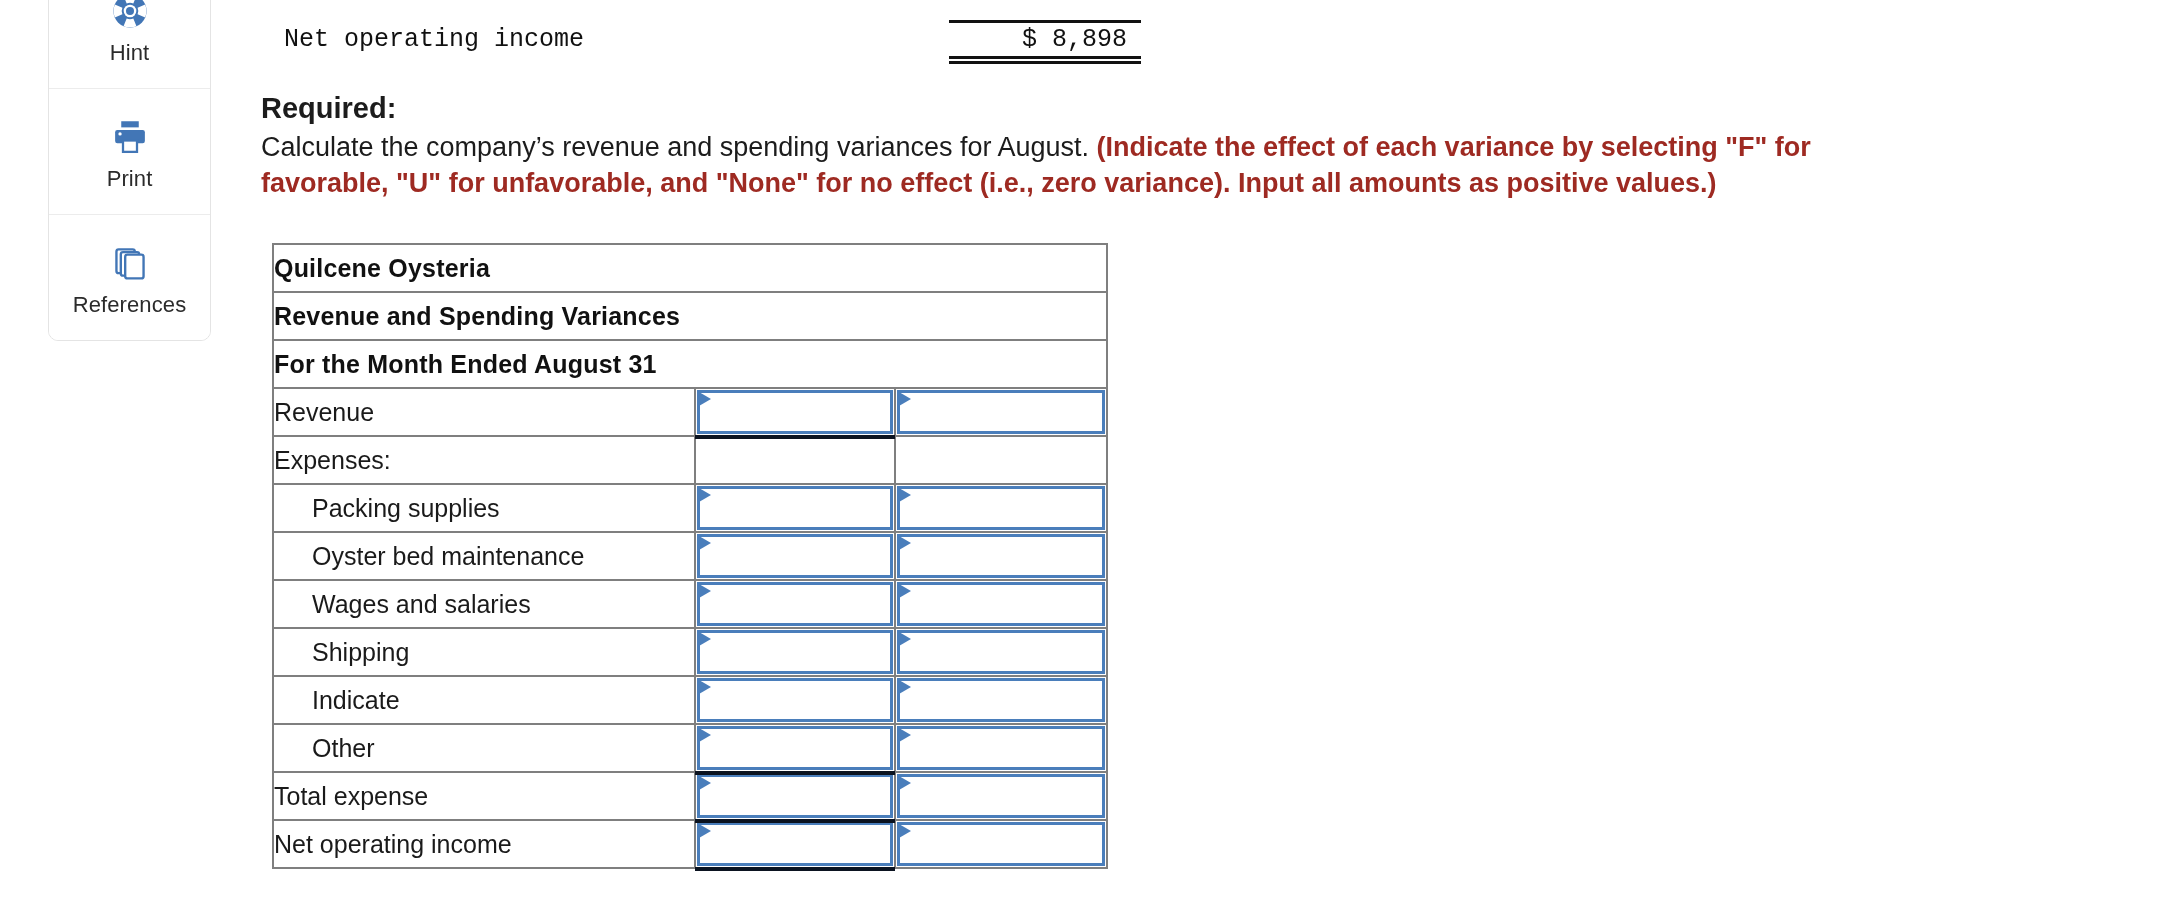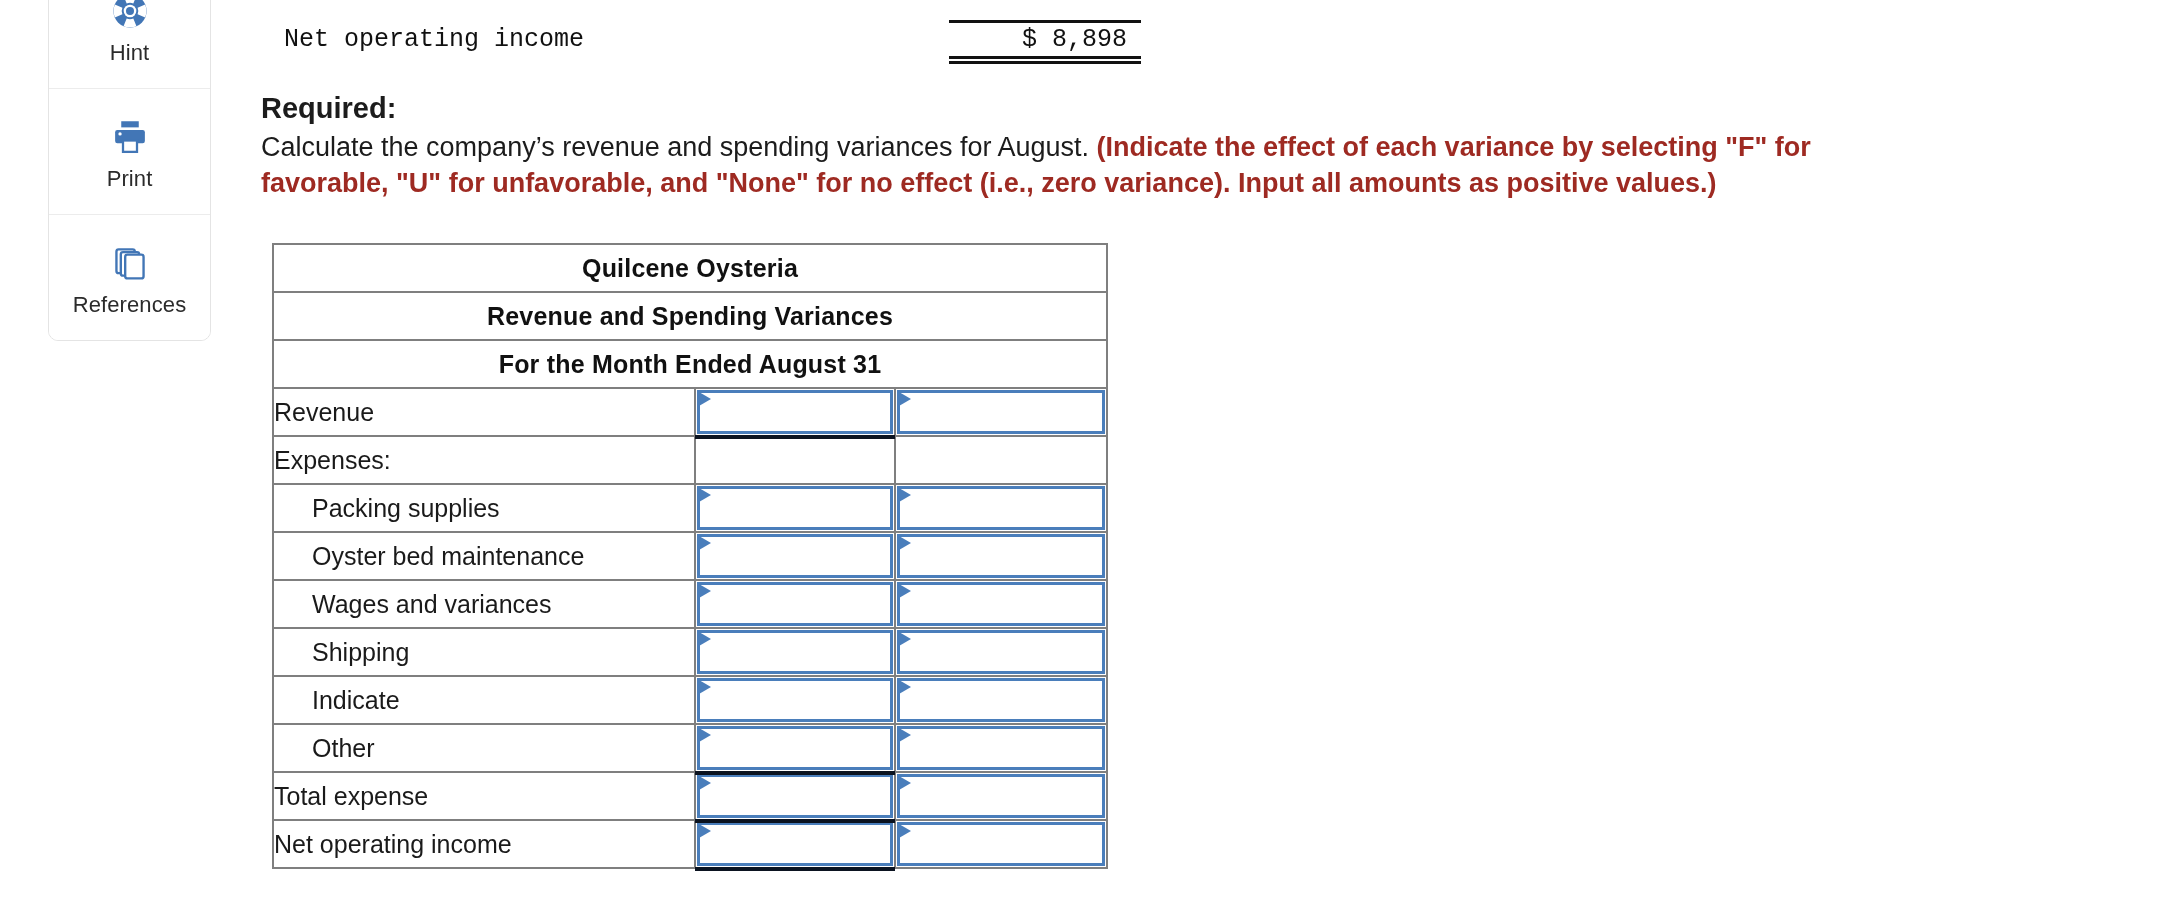--- a/index.html
+++ b/index.html
@@ -143,21 +143,20 @@
     height: 48px;
     box-sizing: border-box;
     background: #ffffff;
   }
   .col-label { width: 422px; }
   .col-amt   { width: 200px; }
   .col-fav   { width: 212px; }
 
   td.hdr {
     background: #85aadf;
-    text-align: center;
     font-weight: bold;
     font-size: 25px;
     color: #111;
     letter-spacing: .2px;
   }
 
   td.rowlabel {
     font-size: 25px;
     color: #1a1a1a;
     padding-left: 9px;
@@ -313,21 +312,21 @@
           <td class="rowlabel indent">Oyster bed maintenance</td>
           <td class="inputcell">
               <div class="inpbox"></div>
             </td>
           <td class="inputcell">
               <div class="inpbox"></div>
             </td>
         </tr>
 
         <tr>
-          <td class="rowlabel indent">Wages and variances</td>
+          <td class="rowlabel indent">Wages and salaries</td>
           <td class="inputcell">
               <div class="inpbox"></div>
             </td>
           <td class="inputcell">
               <div class="inpbox"></div>
             </td>
         </tr>
 
         <tr>
           <td class="rowlabel indent">Shipping</td>

